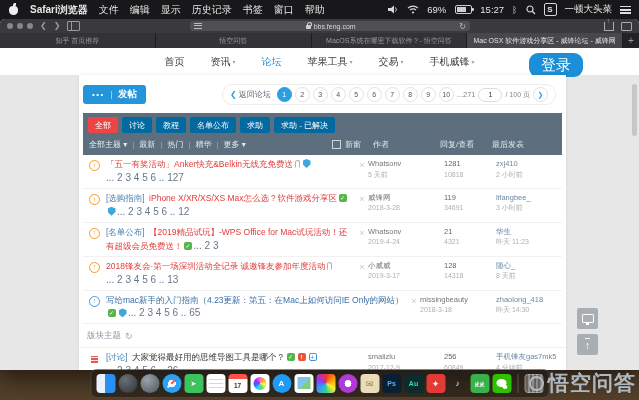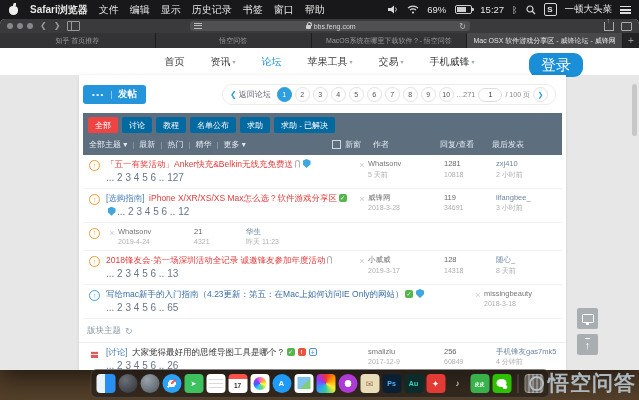--- a/index.html
+++ b/index.html
@@ -353,20 +353,21 @@
               <span class="c1">119</span>
               <span class="c2">34691</span>
             </span>
             <span class="c-last">
               <span class="c1">lifangbee_</span>
               <span class="c2">3 小时前</span>
             </span>
           </div>
           <div class="trow">
             <span class="pin"></span>
+            <span class="t-main"><span class="tag">[名单公布] </span><span class="ttl red">【2019精品试玩】-WPS Office for Mac试玩活动！还有超级会员免费送！</span><span class="mic m-green"></span><span class="pages">... 2 3</span></span>
             <span class="t-close">×</span>
             <span class="c-author">
               <span class="c1">Whatsonv</span>
               <span class="c2">2019-4-24</span>
             </span>
             <span class="c-stats">
               <span class="c1">21</span>
               <span class="c2">4321</span>
             </span>
             <span class="c-last">
@@ -391,20 +392,24 @@
               <span class="c2">8 天前</span>
             </span>
           </div>
           <div class="trow">
             <span class="pin blue"></span>
             <span class="t-main"><span class="ttl blue">写给mac新手的入门指南（4.23更新：第五：在Mac上如何访问IE Only的网站）</span><span class="mic m-green"></span><span class="mic m-shield"></span><span class="pages">... 2 3 4 5 6 .. 65</span></span>
             <span class="t-close">×</span>
             <span class="c-author">
               <span class="c1">missingbeauty</span>
               <span class="c2">2018-3-18</span>
+            </span>
+            <span class="c-last">
+              <span class="c1">zhaolong_418</span>
+              <span class="c2">昨天 14:30</span>
             </span>
           </div>
         </div>
       <div class="divider-row">
         <span>版块主题</span>
         <span class="refresh-g">↻</span>
       </div>
       <div class="threads" id="threads-normal">
           <div class="trow">
             <span class="sq red"></span>

